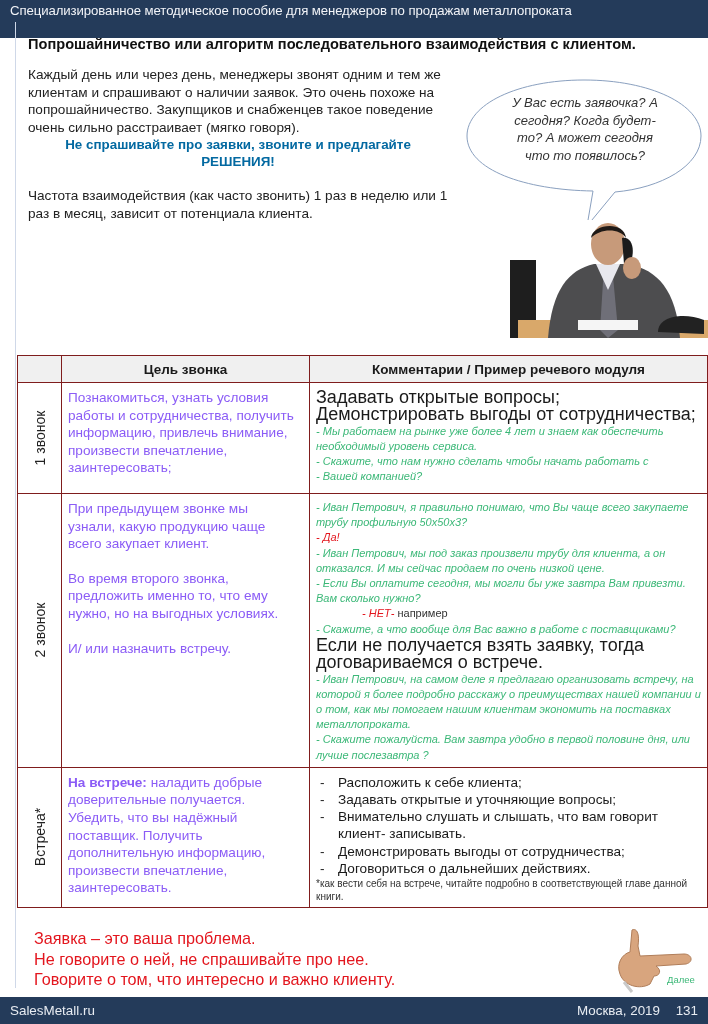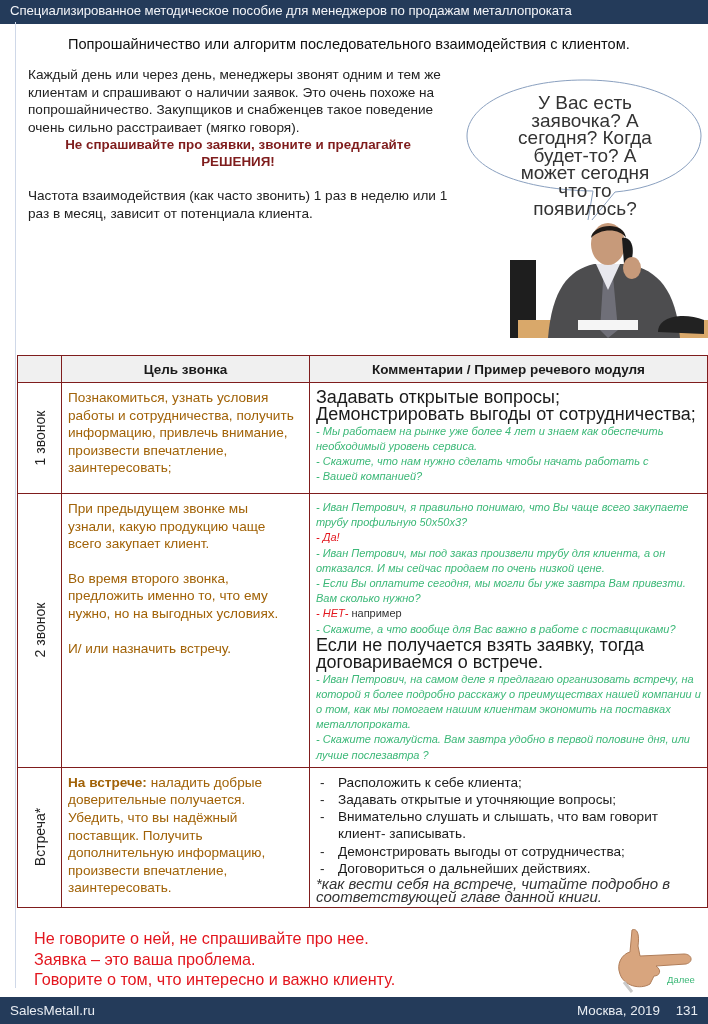--- a/index.html
+++ b/index.html
@@ -3,81 +3,81 @@
 <meta charset="utf-8">
 <style>
   html, body { margin: 0; padding: 0; }
   body {
     width: 708px; height: 1024px; position: relative; overflow: hidden;
     background: #ffffff;
     font-family: "Liberation Sans", "DejaVu Sans", sans-serif;
     color: #1a1a1a;
   }
   .topbar {
-    position: absolute; left: 0; top: 0; width: 708px; height: 24px;
+    position: absolute; left: 0; top: 0; width: 708px; height: 38px;
     background: #243b5a; color: #f2f4f8;
     font-size: 13.2px; line-height: 22px; padding-left: 10px; box-sizing: border-box;
     white-space: nowrap; letter-spacing: -0.1px;
   }
   .leftrule {
     position: absolute; left: 15px; top: 22px; width: 1px; height: 966px; background: #cfd8e8;
   }
   .title {
-    position: absolute; left: 28px; top: 36px; font-weight: normal; font-size: 14.6px;
-    white-space: nowrap; color: #111; margin-left: 40px;
+    position: absolute; left: 28px; top: 36px; font-weight: bold; font-size: 14.6px;
+    white-space: nowrap; color: #111;
   }
   .intro {
     position: absolute; left: 28px; top: 66px; width: 440px;
     font-size: 13.6px; line-height: 17.5px; color: #222;
   }
   .intro p { margin: 0; }
   .intro .warn {
-    color: #7f1d1d; font-weight: bold; text-align: center; font-size: 13.4px; line-height: 17px;
+    color: #0369a1; font-weight: bold; text-align: center; font-size: 13.4px; line-height: 17px;
     margin-right: 20px;
   }
   .intro .gap { height: 17px; }
   .bubble {
     position: absolute; left: 465px; top: 78px; width: 238px; height: 118px;
   }
   .bubble svg { position: absolute; left: 0; top: 0; }
   .bubble-text {
     position: absolute; left: 40px; top: 16px; width: 160px; text-align: center;
-    font-size: 19px; line-height: 17.6px; color: #333;
+    font-style: italic; font-size: 13px; line-height: 17.6px; color: #333;
   }
   .photo {
     position: absolute; left: 508px; top: 220px; width: 200px; height: 118px;
   }
   .table-wrap {
     position: absolute; left: 17px; top: 355px; width: 690px;
   }
   table { border-collapse: collapse; width: 690px; table-layout: fixed; }
   td, th { border: 1px solid #7f1d1d; vertical-align: top; padding: 0; }
   th {
     background: #f0f0f0; height: 26px; font-size: 13.5px; font-weight: bold;
     text-align: center; vertical-align: middle; color: #1a1a1a;
   }
   .rowlabel { position: relative; }
   .rowlabel span {
     position: absolute; left: 50%; top: 50%;
     transform: translate(-50%, -50%) rotate(-90deg);
     white-space: nowrap; font-size: 14px; color: #222;
   }
-  .goal { padding: 6px 15px 0 6px; font-size: 13.6px; line-height: 17.6px; color: #a16207; }
+  .goal { padding: 6px 15px 0 6px; font-size: 13.6px; line-height: 17.6px; color: #8b5cf6; }
   .goal p { margin: 0; }
   .goal .sp { height: 17px; }
   .comm { padding: 6px 6px 4px 6px; }
   .comm .main { font-size: 18px; line-height: 17.4px; color: #1a1a1a; }
   .comm .green { color: #3cb878; font-style: italic; font-size: 11px; line-height: 15.2px; }
-  .comm .red { color: #e3161e; font-style: italic; font-size: 11px; line-height: 15.2px; }
+  .comm .red { color: #e3161e; font-style: italic; font-size: 11px; line-height: 15.2px; margin-left: 46px; }
   .comm .dark { color: #333; font-size: 11px; }
   .comm .line { margin: 0; }
   .comm ul { list-style: none; margin: 0; padding: 0; }
   .comm li { font-size: 13.6px; line-height: 17.2px; padding-left: 22px; position: relative; }
   .comm li::before { content: "-"; position: absolute; left: 4px; }
-  .comm .foot { font-size: 15px; line-height: 12.5px; color: #333; margin-top: 1px; font-style: italic; }
+  .comm .foot { font-size: 10px; line-height: 12.5px; color: #333; margin-top: 1px; }
   .bottomnote {
     position: absolute; left: 34px; top: 928px; color: #e3161e;
     font-size: 16.2px; line-height: 20.5px;
   }
   .bottomnote p { margin: 0; }
   .hand {
     position: absolute; left: 610px; top: 924px; width: 90px; height: 70px;
   }
   .next-label {
     position: absolute; left: 667px; top: 974px; font-size: 9.5px; color: #3cb878;
@@ -198,22 +198,22 @@
             <li>Договориться о дальнейших действиях.</li>
           </ul>
           <p class="foot line">*как вести себя на встрече, читайте подробно в соответствующей главе данной книги.</p>
         </td>
       </tr>
     </tbody>
   </table>
 </div>
 
 <div class="bottomnote">
+  <p>Заявка – это ваша проблема.</p>
   <p>Не говорите о ней, не спрашивайте про нее.</p>
-  <p>Заявка – это ваша проблема.</p>
   <p>Говорите о том, что интересно и важно клиенту.</p>
 </div>
 
 <div class="hand">
   <svg width="90" height="70" viewBox="0 0 90 70">
     <path d="M22,6 C26,4 30,8 28,22 L30,32 L74,30 C82,30 84,38 76,40 L46,42 C52,46 50,52 44,52 L40,60 C30,66 14,62 10,50 C6,40 12,30 20,28 Z" fill="#d8a57e" stroke="#b07e5a" stroke-width="1"></path>
     <path d="M14,58 L22,68" stroke="#c9c9c9" stroke-width="3"></path>
   </svg>
 </div>
 <div class="next-label">Далее</div>

